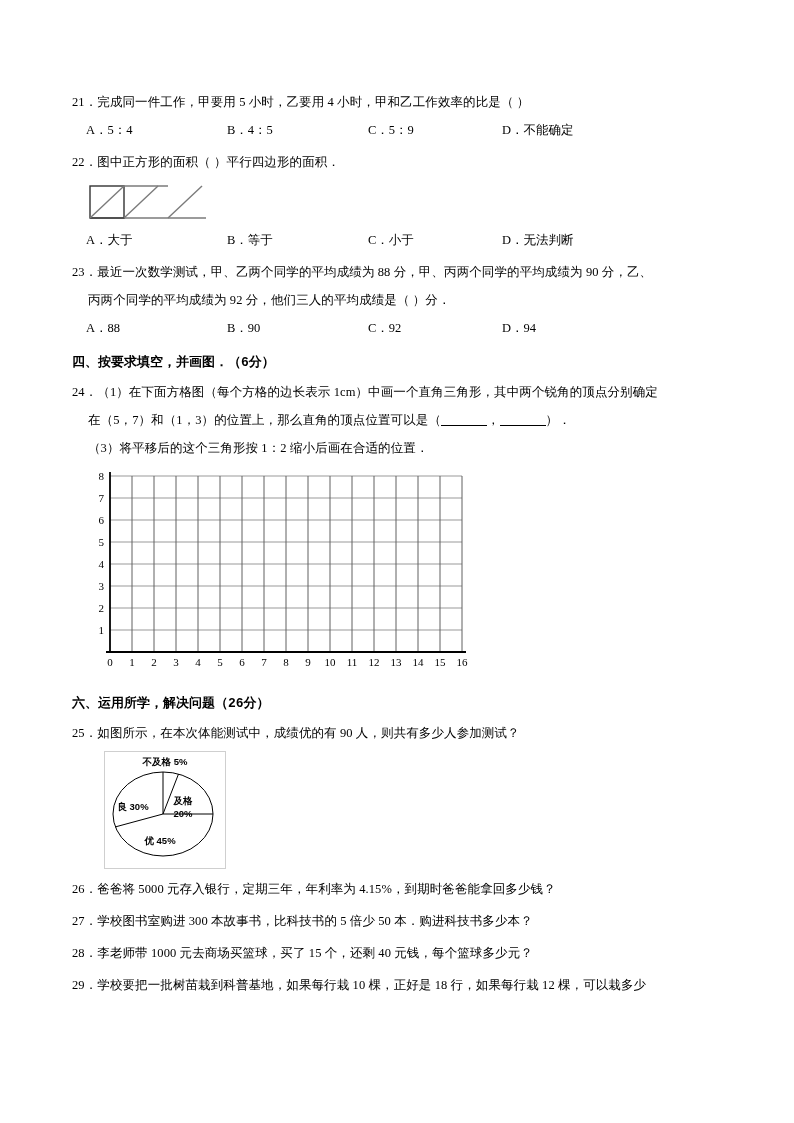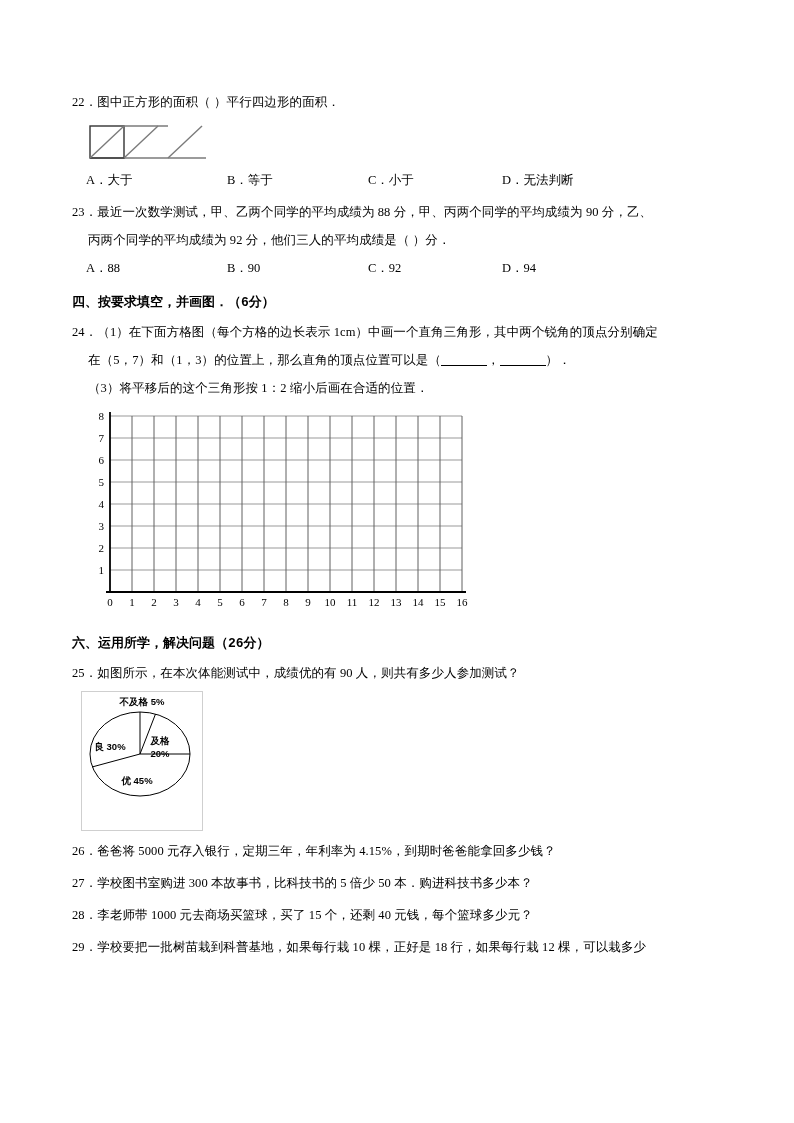--- a/index.html
+++ b/index.html
@@ -85,41 +85,52 @@
     width: 400px;
     height: 215px;
     margin: 6px 0 2px 8px;
   }
   .grid-svg { display: block; }
 
   
   .pie-wrap {
     position: relative;
     width: 122px;
-    height: 140px;
-    margin: 4px 0 6px 9px;
+    height: 118px;
+    margin: 4px 0 6px 32px;
     border: 1px solid #cfcfcf;
     box-sizing: border-box;
   }
   .pie-svg { display: block; }
 
   .blank-underline {
     display: inline-block;
     border-bottom: 1px solid #000;
     width: 46px;
     height: 12px;
     vertical-align: -2px;
   }
 </style>
 </head>
 <body>
 
 <div class="page">
   <div class="content">
 
+    <div class="q-block">
+      <div class="q-line">
+        <span>21．</span><span>完成同一件工作，甲要用 5 小时，乙要用 4 小时，甲和乙工作效率的比是（      ）</span>
+      </div>
+      <div class="options">
+        <span class="opt opt-a">A．5：4</span>
+        <span class="opt opt-b">B．4：5</span>
+        <span class="opt opt-c">C．5：9</span>
+        <span class="opt opt-d">D．不能确定</span>
+      </div>
+    </div>
 
     <div class="q-block">
       <div class="q-line">
         <span>22．</span><span>图中正方形的面积（      ）平行四边形的面积．</span>
       </div>
 
       <div class="fig-sq-para">
         <svg width="140" height="44" viewBox="0 0 140 44">
 
           <line x1="2" y1="38" x2="118" y2="38" stroke="#7a7a7a" stroke-width="1.4"></line>

